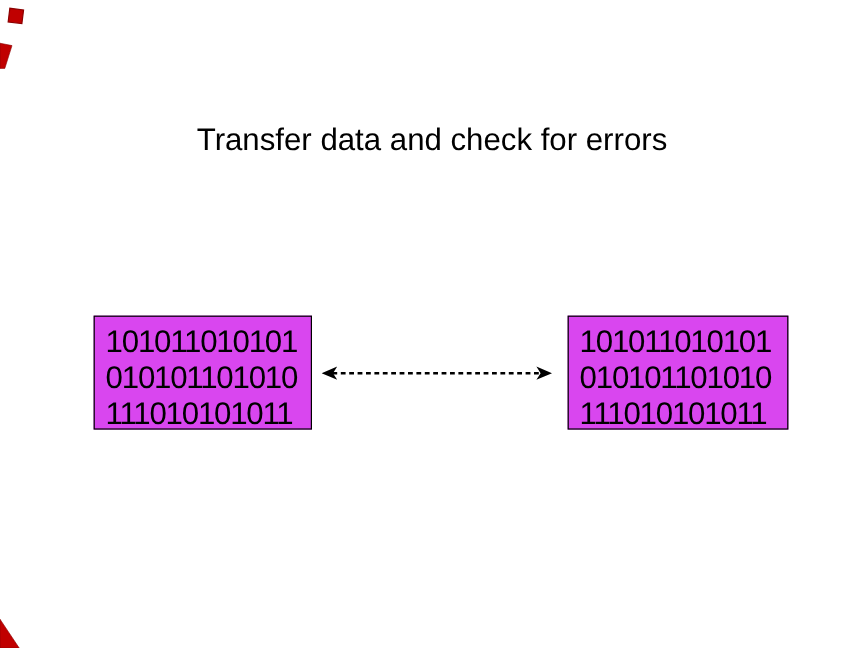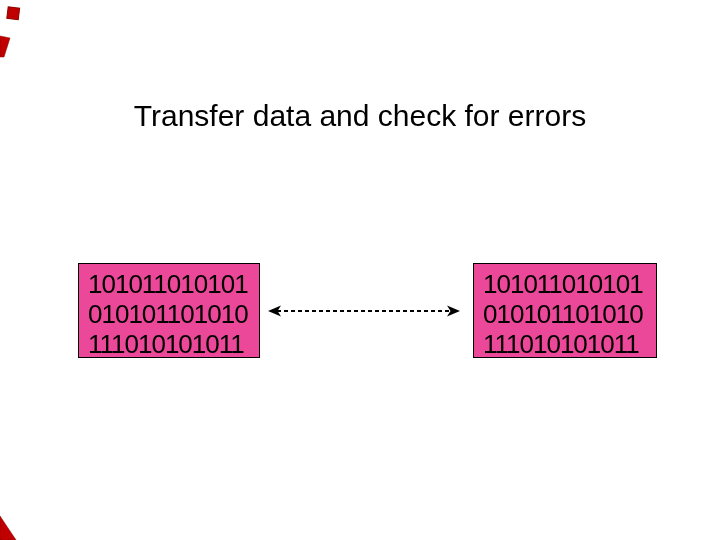--- a/index.html
+++ b/index.html
@@ -15,32 +15,32 @@
     overflow: hidden;
     color: #000000;
     font-family: "Liberation Sans", sans-serif;
   }
   .slide-title {
     position: absolute;
     top: 98px;
     left: 0;
     width: 720px;
     text-align: center;
-    font-size: 30px;
+    font-size: 26px;
     font-weight: 400;
     line-height: 36px;
     white-space: nowrap;
   }
   .bits-box {
     position: absolute;
     top: 263px;
     height: 95px;
     box-sizing: border-box;
     border: 1px solid #000000;
-    background: #ec4899;
+    background: #d946ef;
     padding: 5px 0 0 9px;
     font-size: 26px;
     line-height: 30px;
     letter-spacing: -1px;
     white-space: nowrap;
   }
   .bits-box.left  { left: 78px;  width: 182px; }
   .bits-box.right { left: 473px; width: 184px; }
   .bits-line { height: 30px; }
   .transfer-arrow {

